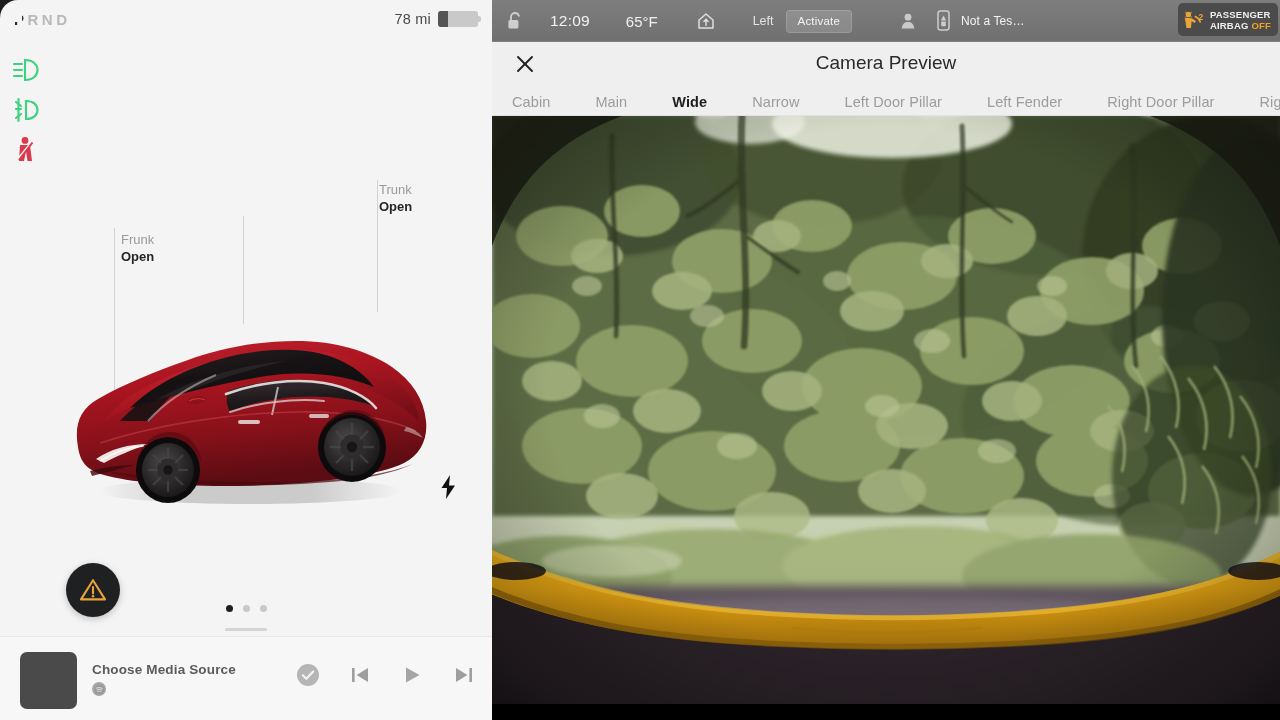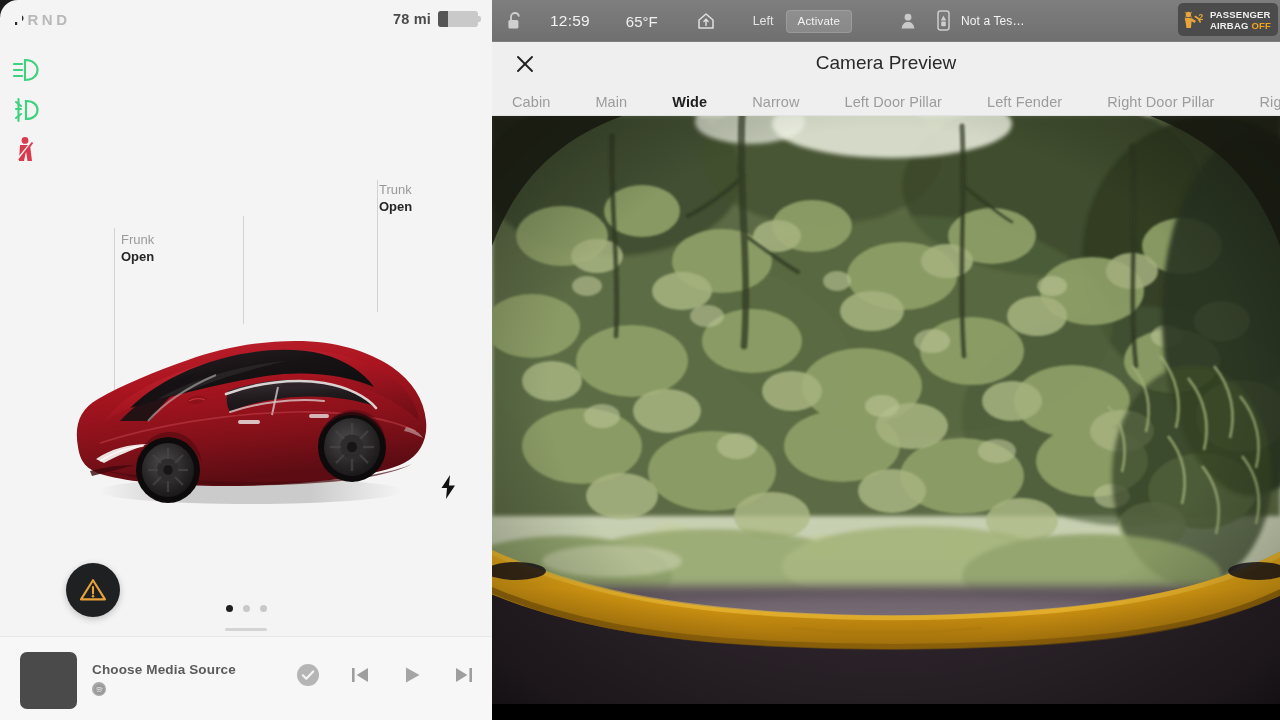--- a/index.html
+++ b/index.html
@@ -31,21 +31,21 @@
     position:absolute; left:14px; top:11px;
     font-size:15px; letter-spacing:3.5px; font-weight:600;
   }
   #prnd span { color:#b9b9b9; }
   #prnd span.active { color:#2b2b2b; }
 
   #range-cluster {
     position:absolute; right:14px; top:11px;
     display:flex; align-items:center; gap:7px;
   }
-  #range-text { font-size:14.5px; font-weight:700; color:#4a4a4a; letter-spacing:.2px; }
+  #range-text { font-size:14.5px; font-weight:400; color:#4a4a4a; letter-spacing:.2px; }
   #battery {
     position:relative; width:40px; height:16px;
     border-radius:3px; background:#c9c9c9;
   }
   #battery::after {
     content:""; position:absolute; right:-3px; top:5px;
     width:3px; height:6px; border-radius:0 2px 2px 0; background:#c9c9c9;
   }
   #battery-fill {
     position:absolute; left:0; top:0; bottom:0; width:26%;
@@ -473,21 +473,21 @@
   <div id="right-panel">
 
     <div id="status-bar">
       <div id="sb-lock">
         <svg width="18" height="20" viewBox="0 0 18 20">
           <path d="M5 9 V6 C5 3.6 6.9 2 9 2 C10.9 2 12.4 3.2 12.8 4.9" fill="none" stroke="#cfcfcf" stroke-width="1.8" stroke-linecap="round"></path>
           <rect x="2.4" y="9" width="10" height="8.6" rx="1.5" fill="#cfcfcf"></rect>
         </svg>
       </div>
 
-      <div id="sb-time">12:59</div>
+      <div id="sb-time">12:09</div>
       <div id="sb-temp">65°F</div>
 
       <div id="sb-home">
         <svg width="20" height="20" viewBox="0 0 20 20">
           <path d="M3 9 L10 3 L17 9 V17 H3 Z" fill="none" stroke="#e0e0e0" stroke-width="1.5" stroke-linejoin="round"></path>
           <path d="M10 14.5 V8.2 M10 8.2 L7.9 10.4 M10 8.2 L12.1 10.4" fill="none" stroke="#e0e0e0" stroke-width="1.4" stroke-linecap="round" stroke-linejoin="round"></path>
         </svg>
         <span id="sb-home-label">Left</span>
       </div>
       <div id="sb-activate">Activate</div>

